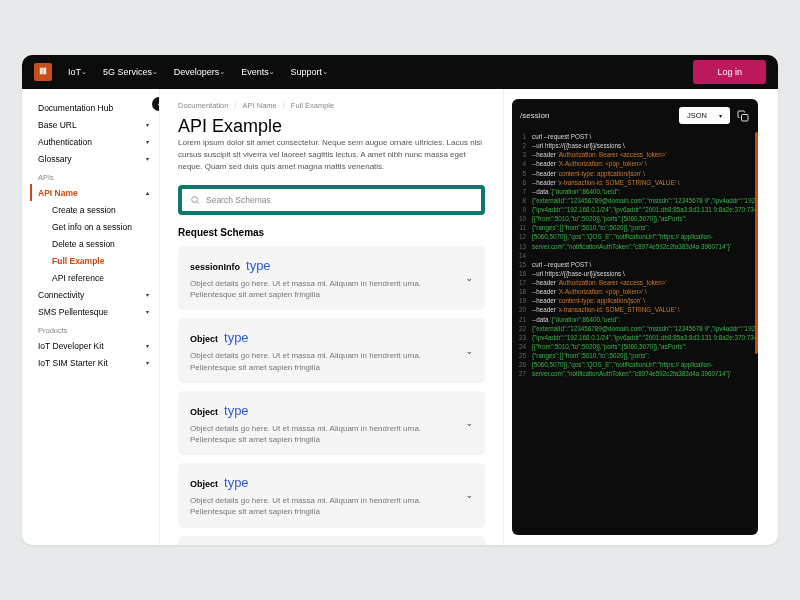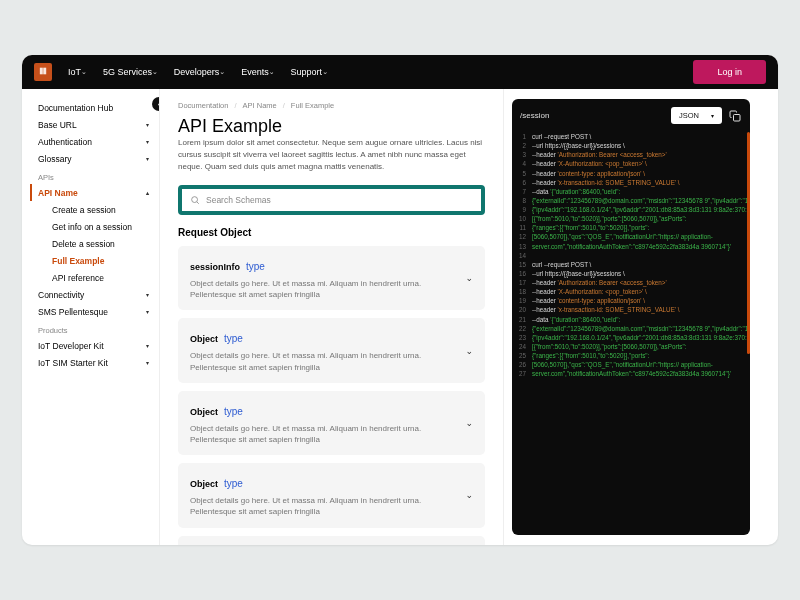--- a/index.html
+++ b/index.html
@@ -25,24 +25,24 @@
   .center{flex:1;padding:12px 18px;overflow:hidden;border-right:1px solid #eee}
   .crumbs{font-size:7.5px;color:#888;display:flex;gap:6px;align-items:center;margin-bottom:6px}
   .crumbs span.sep{color:#ccc}
   h1{font-size:18px;font-weight:400;margin-bottom:0}
   .desc{font-size:8px;color:#555;line-height:1.5;margin-bottom:12px}
   .search{display:flex;align-items:center;gap:6px;border:4px solid #0f766e;border-radius:4px;padding:6px 8px;font-size:8.5px;color:#888;margin-bottom:12px}
   .search svg{width:10px;height:10px}
   h2{font-size:10px;font-weight:800;margin-bottom:8px}
   .card{background:#f5f5f5;border-radius:5px;padding:10px 12px;margin-bottom:8px;position:relative}
   .card-title{font-size:9px;font-weight:700;display:inline}
-  .card-type{font-size:10px;color:#2d5bd1;margin-left:6px}
+  .card-type{font-size:13px;color:#2d5bd1;margin-left:6px}
   .card-desc{font-size:8px;color:#777;margin-top:4px;line-height:1.4;max-width:85%}
   .card-chev{position:absolute;right:12px;top:50%;transform:translateY(-50%);font-size:9px;color:#333}
-  .right{width:274px;padding:10px 28px 10px 8px;display:flex;flex-direction:column;min-height:0}
+  .right{width:274px;padding:10px 20px 10px 8px;display:flex;flex-direction:column;min-height:0}
   .code-panel{background:#0c0c0c;border-radius:6px;flex:1;display:flex;flex-direction:column;overflow:hidden;position:relative}
   .code-head{display:flex;align-items:center;padding:8px 8px;gap:6px}
   .endpoint{color:#ddd;font-size:8px;flex:1}
   .fmt{background:#fff;color:#111;font-size:7.5px;padding:4px 8px;border-radius:3px;display:flex;align-items:center;gap:12px;cursor:pointer}
   .copy{width:14px;height:14px;color:#ddd;cursor:pointer;display:flex;align-items:center;justify-content:center}
   .code-body{flex:1;overflow:hidden;font-family:Menlo,Consolas,monospace;font-size:6.3px;line-height:1.45;padding:0 6px 6px;position:relative}
   .code-body::after{content:"";position:absolute;top:0;right:0;width:3px;height:55%;background:#c94a0c;border-radius:2px}
   .ln{display:flex}
   .gut{width:14px;text-align:right;color:#666;padding-right:6px;flex-shrink:0;user-select:none}
   .code{white-space:pre;color:#d8d8d8}
@@ -155,21 +155,21 @@
           </div>
         <h1>API Example</h1>
         <p class="desc">Lorem ipsum dolor sit amet consectetur. Neque sem augue ornare ultricies. Lacus nisi cursus suscipit sit viverra vel laoreet sagittis lectus. A amet nibh nunc massa eget neque. Quam sed duis quis amet magna mattis venenatis.</p>
         <div class="search">
           <svg viewBox="0 0 24 24" fill="none" stroke="#888" stroke-width="2">
               <circle cx="11" cy="11" r="7"></circle>
               <line x1="21" y1="21" x2="16.65" y2="16.65"></line>
             </svg>
           <span>Search Schemas</span>
         </div>
-        <h2>Request Object</h2>
+        <h2>Request Schemas</h2>
         <div id="cards">
             <div class="card"><span class="card-title">sessionInfo</span><span class="card-type">type</span><div class="card-desc">Object details go here. Ut et massa mi. Aliquam in hendrerit urna. Pellentesque sit amet sapien fringilla</div><span class="card-chev">⌄</span></div>
             <div class="card"><span class="card-title">Object</span><span class="card-type">type</span><div class="card-desc">Object details go here. Ut et massa mi. Aliquam in hendrerit urna. Pellentesque sit amet sapien fringilla</div><span class="card-chev">⌄</span></div>
             <div class="card"><span class="card-title">Object</span><span class="card-type">type</span><div class="card-desc">Object details go here. Ut et massa mi. Aliquam in hendrerit urna. Pellentesque sit amet sapien fringilla</div><span class="card-chev">⌄</span></div>
             <div class="card"><span class="card-title">Object</span><span class="card-type">type</span><div class="card-desc">Object details go here. Ut et massa mi. Aliquam in hendrerit urna. Pellentesque sit amet sapien fringilla</div><span class="card-chev">⌄</span></div>
             <div class="card"></div>
           </div>
       </div>
       <div class="right">
         <div class="code-panel">

